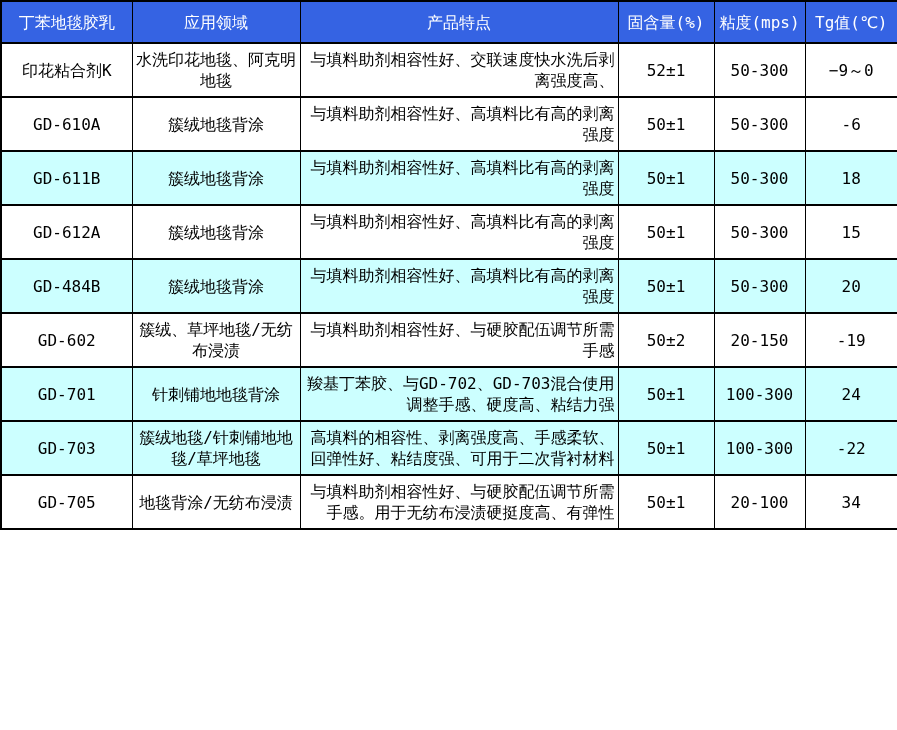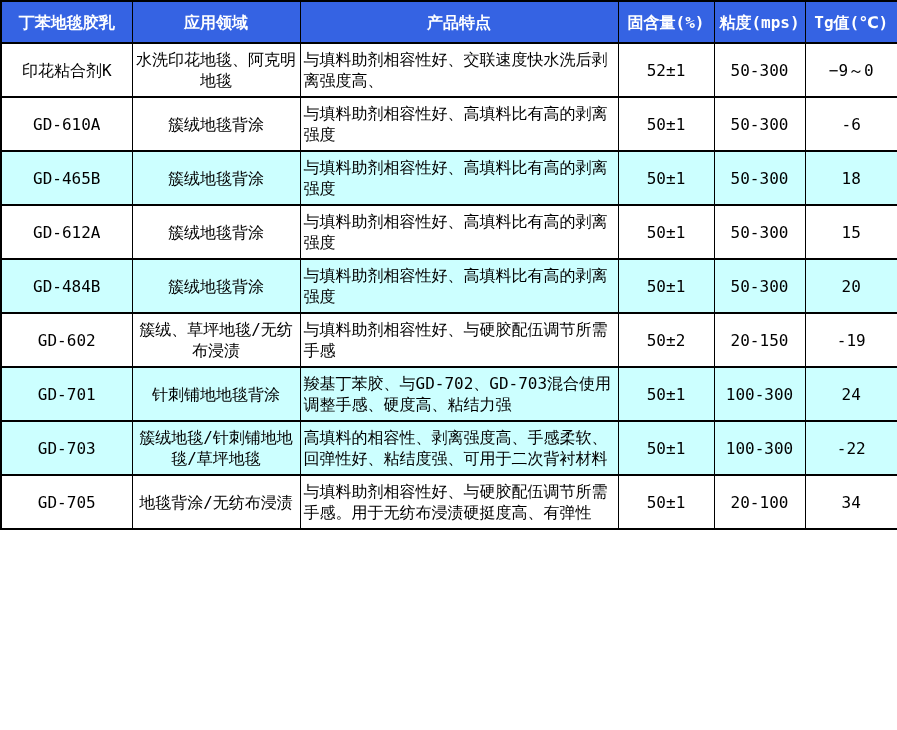--- a/index.html
+++ b/index.html
@@ -30,32 +30,32 @@
     line-height: 21px;
     vertical-align: middle;
     text-align: center;
     overflow: hidden;
     word-break: break-all;
   }
   table.spec thead th {
     height: 36px;
     background: var(--header-bg, #3563e3);
     color: var(--header-text, #ffffff);
-    font-weight: bold;
+    font-weight: normal;
     font-size: 16px;
   }
   table.spec tbody td {
     height: 48px; 
     background: #ffffff;
   }
   table.spec tbody tr.alt td {
     background: var(--alt-bg, #ccffff);
   }
   table.spec td.features {
-    text-align: left;
+    text-align: right;
   }
 </style>
 </head>
 <body>
 
 <table class="spec">
   <colgroup>
     <col style="width:131px">
     <col style="width:168px">
     <col style="width:318px">
@@ -84,21 +84,21 @@
       </tr>
       <tr>
         <td>GD-610A</td>
         <td>簇绒地毯背涂</td>
         <td class="features">与填料助剂相容性好、高填料比有高的剥离强度</td>
         <td>50±1</td>
         <td>50-300</td>
         <td>-6</td>
       </tr>
       <tr class="alt">
-        <td>GD-465B</td>
+        <td>GD-611B</td>
         <td>簇绒地毯背涂</td>
         <td class="features">与填料助剂相容性好、高填料比有高的剥离强度</td>
         <td>50±1</td>
         <td>50-300</td>
         <td>18</td>
       </tr>
       <tr>
         <td>GD-612A</td>
         <td>簇绒地毯背涂</td>
         <td class="features">与填料助剂相容性好、高填料比有高的剥离强度</td>

